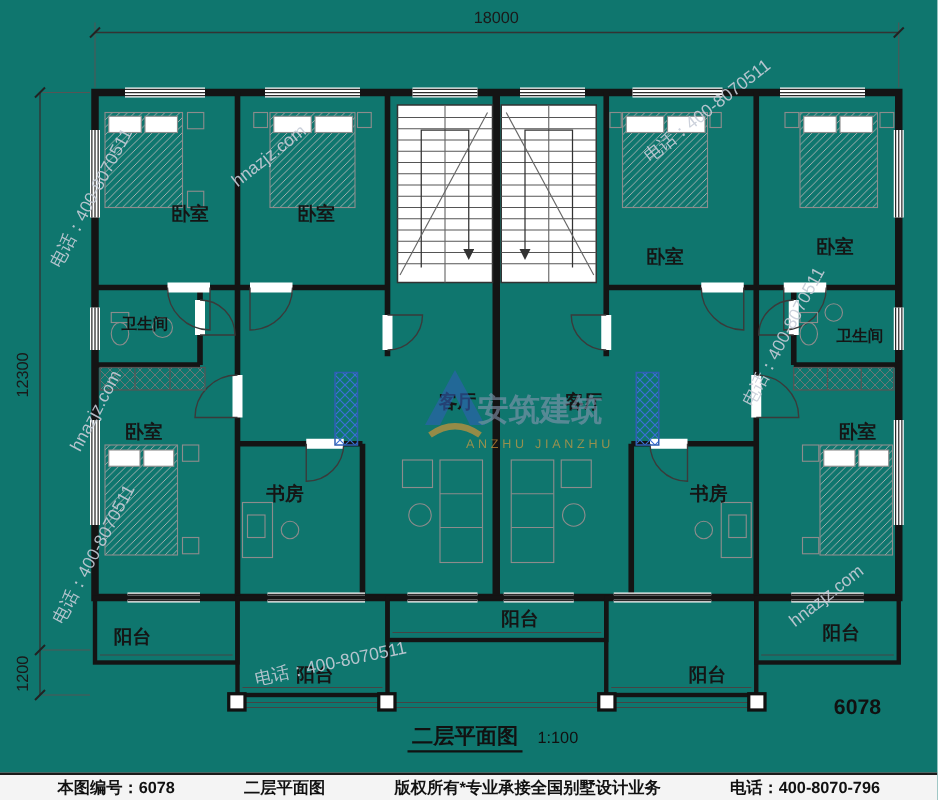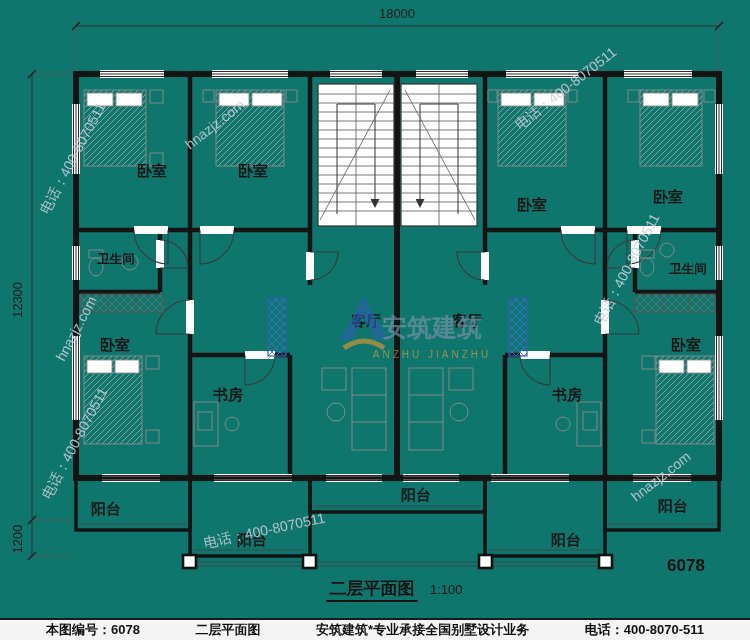--- a/index.html
+++ b/index.html
@@ -362,16 +362,16 @@
     <text x="92" y="62" text-anchor="middle" font-size="10" letter-spacing="3" fill="#efa23a">ANZHU JIANZHU</text>
   </g>
 </svg>
 
 
 <div class="footer">
   <span>
     <span>本图编号：</span><span>6078</span>
   </span>
   <span>二层平面图</span>
-  <span>安筑建筑*专业承接全国别墅设计业务</span>
-  <span>电话：400-8070-511</span>
+  <span>版权所有*专业承接全国别墅设计业务</span>
+  <span>电话：400-8070-796</span>
 </div>
 </div>
 
 </body></html>

